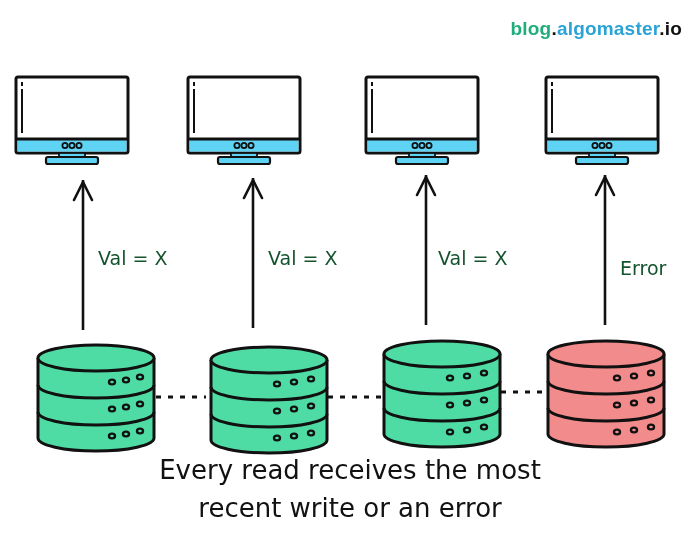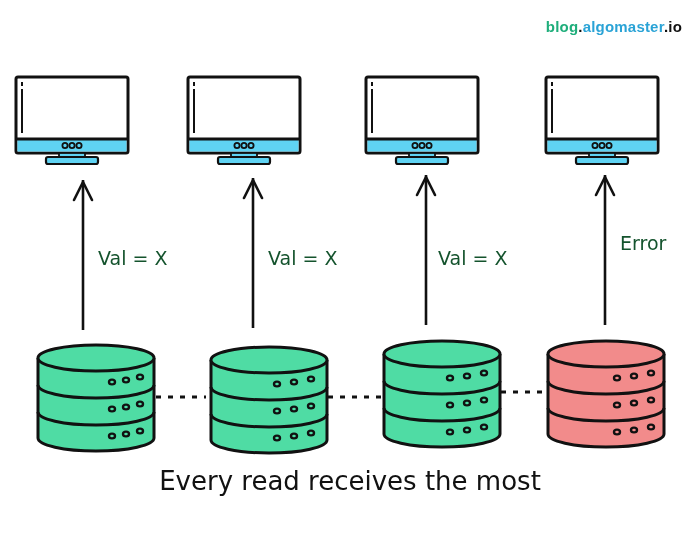--- a/index.html
+++ b/index.html
@@ -1,25 +1,25 @@
 <!DOCTYPE html>
 <html><head>
 <meta charset="utf-8">
 <style>
   html, body { margin: 0; padding: 0; background: #ffffff; }
   body { width: 700px; height: 560px; position: relative; overflow: hidden;
          font-family: "DejaVu Sans", sans-serif; }
   .brand { position: absolute; top: 18px; right: 18px; font-family: "Liberation Sans", sans-serif;
-           font-weight: bold; font-size: 15px; letter-spacing: 0.2px; }
+           font-weight: bold; font-size: 19px; letter-spacing: 0.2px; }
   .brand .b1 { color: #1fae7b; }
   .brand .b2 { color: #111111; }
   .brand .b3 { color: #2aa3d6; }
   svg.diagram { position: absolute; left: 0; top: 0; }
   .label { position: absolute; font-family: "DejaVu Sans", sans-serif; font-size: 19px; color: #14532d; }
-  .caption { position: absolute; left: 0; width: 700px; text-align: center; top: 462px;
+  .caption { position: absolute; left: 0; width: 700px; text-align: center; top: 451px;
              font-family: "DejaVu Sans", sans-serif; font-size: 26px; line-height: 38px; color: #111; }
 </style>
 </head>
 <body>
 
 <div class="brand"><span class="b1">blog</span><span class="b2">.</span><span class="b3">algomaster</span><span class="b2">.</span><span class="b2">io</span></div>
 
 <svg class="diagram" width="700" height="560" viewBox="0 0 700 560" xmlns="http://www.w3.org/2000/svg">
   <defs>
     <g id="monitor">
@@ -138,17 +138,18 @@
       <ellipse cx="69" cy="94" rx="3" ry="2.4"></ellipse>
         <ellipse cx="86" cy="92" rx="3" ry="2.4"></ellipse>
         <ellipse cx="103" cy="89" rx="3" ry="2.4"></ellipse>
     </g>
   </g>
 </svg>
 
 <div class="label" style="left:98px; top:247px;">Val = X</div>
 <div class="label" style="left:268px; top:247px;">Val = X</div>
 <div class="label" style="left:438px; top:247px;">Val = X</div>
-<div class="label" style="left:620px; top:232px;">Error</div>
+<div class="label" style="left:620px; top:257px;">Error</div>
 
 <div class="caption">
   <div>Every read receives the most</div>
+  <div>recent write or an error</div>
 </div>
 
 </body></html>

